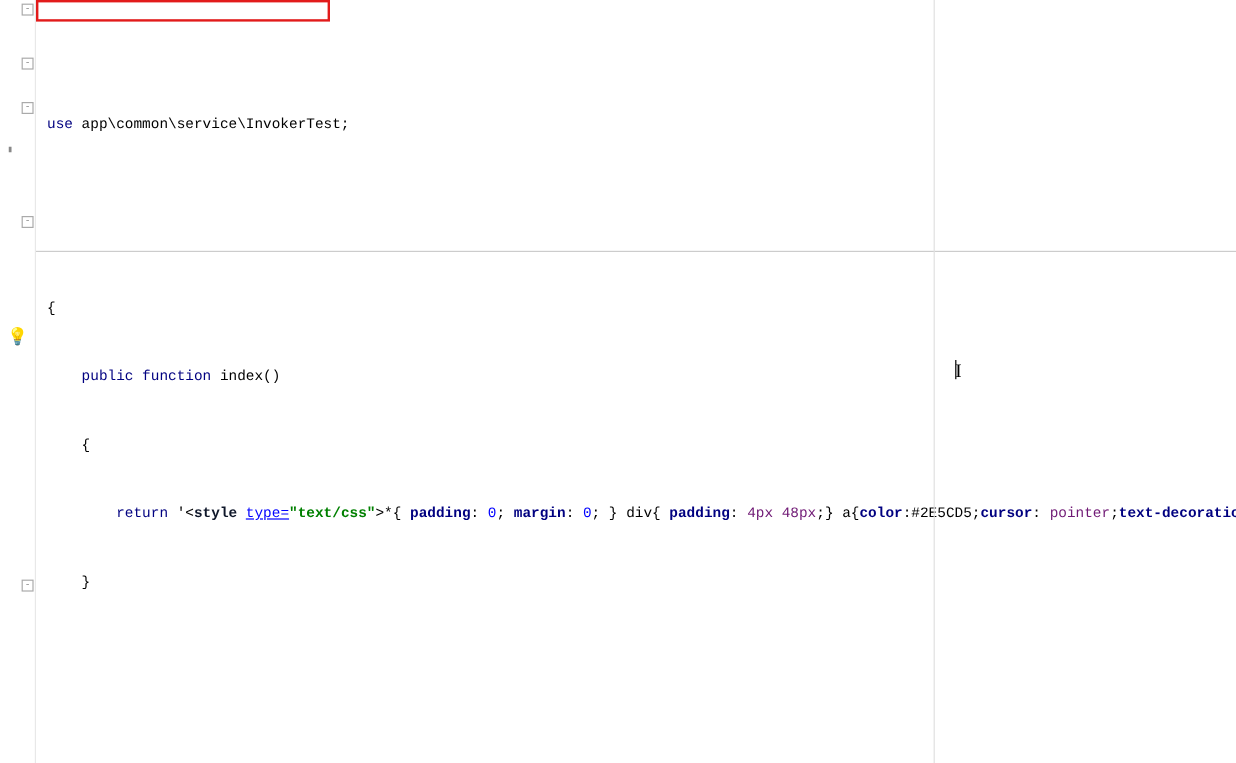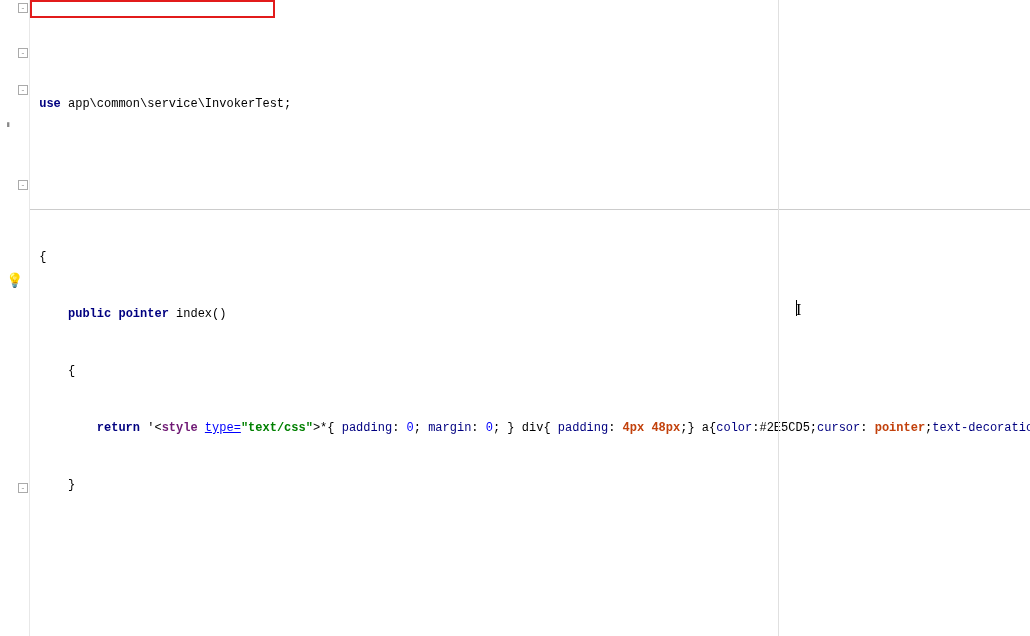--- a/index.html
+++ b/index.html
@@ -69,27 +69,27 @@
   top: 0;
   left: 748px;
   width: 1px;
   height: 636px;
   background: #e0e0e0;
 }
 .underline-section {
   border-top: 1px solid #ccc;
   height: 1px;
 }
-.kw { color: #000080; font-weight: bold; }
+.kw { color: #000080; font-weight: normal; }
 .str { color: #008000; font-weight: bold; }
 .num { color: #0000ff; }
 .attr { color: #0000ff; text-decoration: underline; }
-.tag { color: #701a75; font-weight: bold; }
-.css-prop { color: #000080; font-weight: normal; text-align: right; }
-.css-val { color: #c2410c; font-weight: bold; }
+.tag { color: #0f172a; font-weight: bold; }
+.css-prop { color: #000080; font-weight: bold; text-align: right; }
+.css-val { color: #701a75; font-weight: normal; }
 .text-cursor {
   position: absolute;
   width: 1px;
   height: 16px;
   background: #000;
   font-family: serif;
   font-size: 16px;
 }
 </style>
 </head>
@@ -107,21 +107,21 @@
   </div>
 
   <div class="code-area">
     <div class="right-border"></div>
     <div class="red-box" style="top:0px;left:0px;width:245px;height:18px"></div>
 
     <div class="line"> <span class="kw">use</span> app\common\service\InvokerTest;</div>
     <div class="line"> </div>
     <div class="underline-section"></div>
     <div class="line"> {</div>
-    <div class="line">     <span class="kw">public pointer</span> index()</div>
+    <div class="line">     <span class="kw">public function</span> index()</div>
     <div class="line">     {</div>
     <div class="line">         <span class="kw">return</span> '&lt;<span class="tag">style</span> <span class="attr">type=</span><span class="str">"text/css"</span>&gt;*{ <span class="css-prop">padding</span>: <span class="num">0</span>; <span class="css-prop">margin</span>: <span class="num">0</span>; } div{ <span class="css-prop">padding</span>: <span class="css-val">4px 48px</span>;} a{<span class="css-prop">color</span>:#2E5CD5;<span class="css-prop">cursor</span>: <span class="css-val">pointer</span>;<span class="css-prop">text-decoration</span>: } a:hover{</div>
     <div class="line">     }</div>
     <div class="line"> </div>
     
     
     
     
     
     

